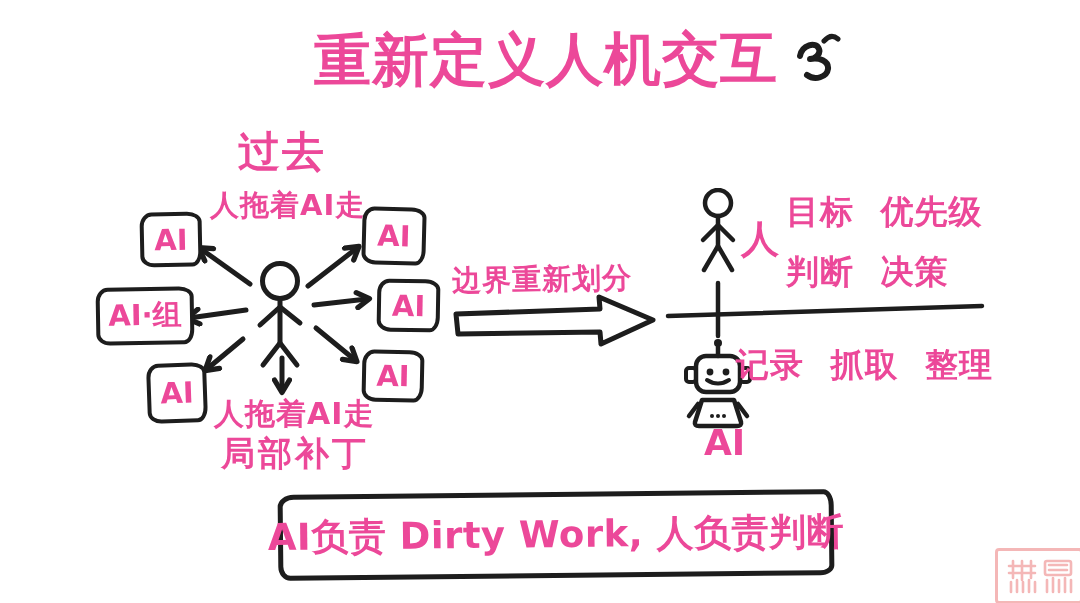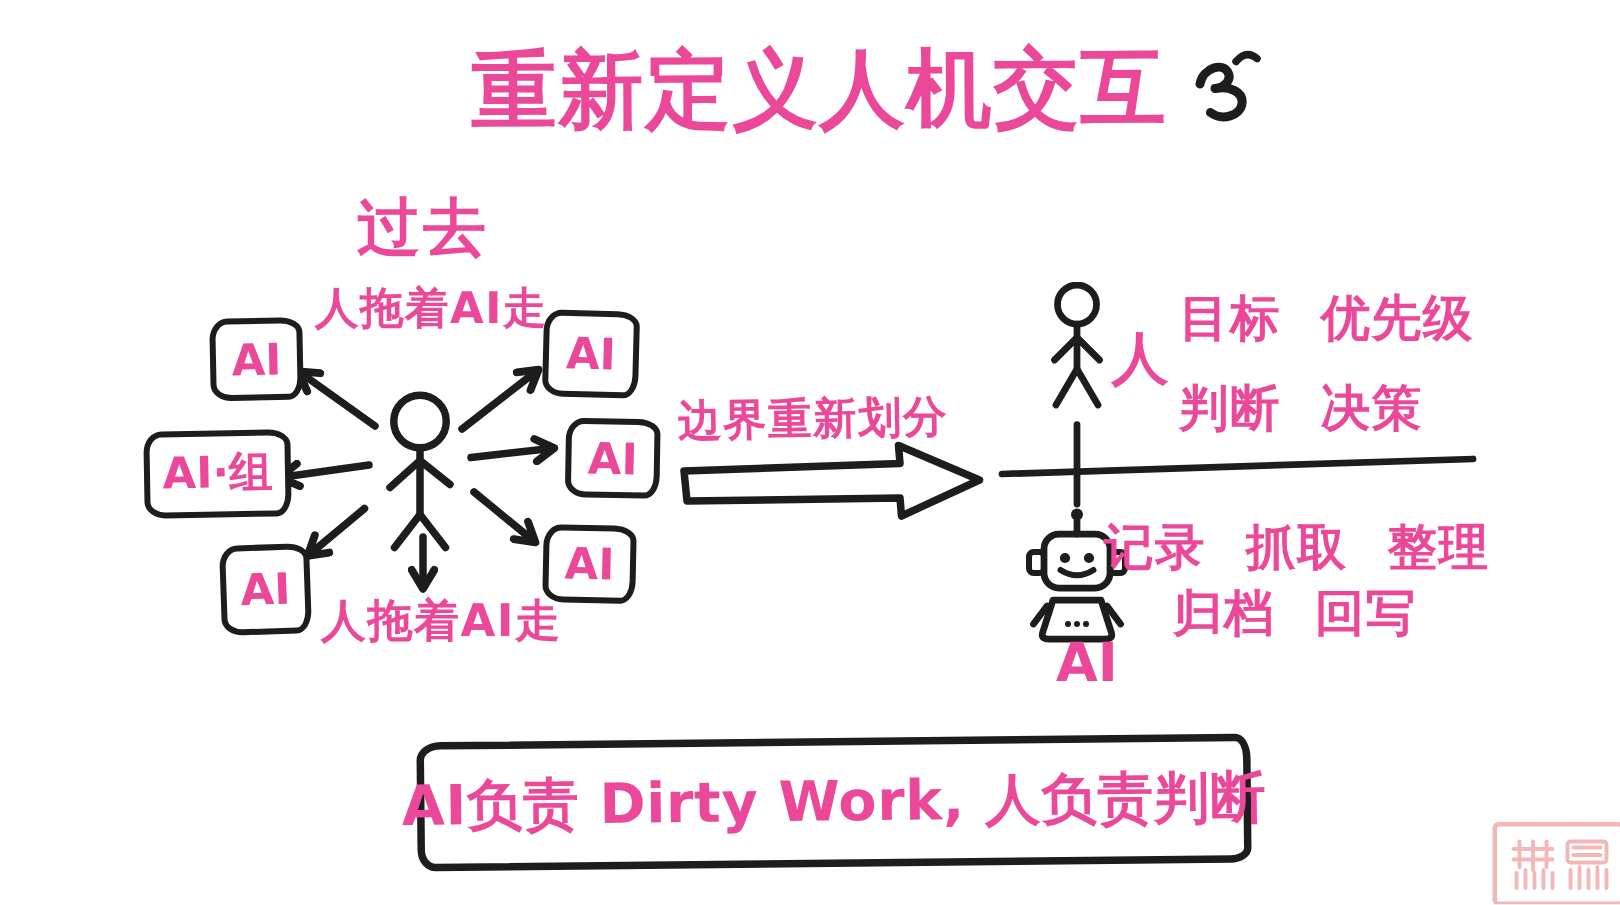--- a/index.html
+++ b/index.html
@@ -84,20 +84,21 @@
       <span>AI</span>
     </div>
   <div class="abs ai-box" style="left:147px;top:363px;width:52px;height:52px;transform:rotate(-2deg);">
       <span>AI</span>
     </div>
   <div class="abs ai-box" style="left:362px;top:350px;width:54px;height:44px;transform:rotate(1.2deg);">
       <span>AI</span>
     </div>
 
   <div class="abs cap" style="left:214px;top:394px;font-size:30px;">人拖着AI走</div>
+  <div class="abs cap" style="left:221px;top:431px;font-size:34px;letter-spacing:3px;">局部补丁</div>
 
   <div class="abs cap" style="left:452px;top:260px;font-size:29px;letter-spacing:1px;transform:rotate(-1deg);">边界重新划分</div>
   <svg class="abs" style="left:450px;top:292px;" width="212" height="58" viewBox="0 0 212 58">
     <path class="stroke" stroke-width="5" fill="#ffffff" d="M6 22 L150 17 L149 5 L203 28 L151 52 L150 40 L8 42 Z"></path>
   </svg>
 
 
   <svg class="abs" style="left:690px;top:188px;" width="60" height="92" viewBox="0 0 60 92">
     <circle class="stroke" stroke-width="4.5" cx="28" cy="15" r="13"></circle>
     <path class="stroke" stroke-width="4.5" d="M28 28 V58"></path>
@@ -123,21 +124,20 @@
     <circle cx="46" cy="36" r="3.4" fill="#1d1d1d"></circle>
     <path class="stroke" stroke-width="4" d="M27 44 Q38 51 49 44"></path>
     <path class="stroke" stroke-width="4.5" d="M22 64 L54 64 L61 86 Q62 90 57 90 L19 90 Q14 90 15 86 Z"></path>
     <path class="stroke" stroke-width="4.5" d="M18 68 L9 80 M58 68 L67 80"></path>
     <circle cx="32" cy="80" r="2" fill="#1d1d1d"></circle>
     <circle cx="38" cy="80" r="2" fill="#1d1d1d"></circle>
     <circle cx="44" cy="80" r="2" fill="#1d1d1d"></circle>
   </svg>
   <div class="abs" style="left:704px;top:422px;font-size:36px;">AI</div>
   <div class="abs duties" style="left:736px;top:343px;">记录 抓取 整理</div>
-  <div class="abs duties" style="left:782px;top:387px;">归档 回写</div>
 
   <div class="abs footer-box">
     <span class="footer-text">AI负责 Dirty Work, 人负责判断</span>
   </div>
 
   <div class="abs watermark">
     <svg width="72" height="40" viewBox="0 0 72 40">
       <g stroke="#f2a6a6" stroke-width="2.6" fill="none" stroke-linecap="round">
         <path d="M6 10 H32 M6 17 H32 M10 5 V22 M19 5 V24 M28 5 V22"></path>
         <path d="M8 26 V36 M14 24 V36 M20 26 V36 M26 24 V36 M32 26 V36"></path>

